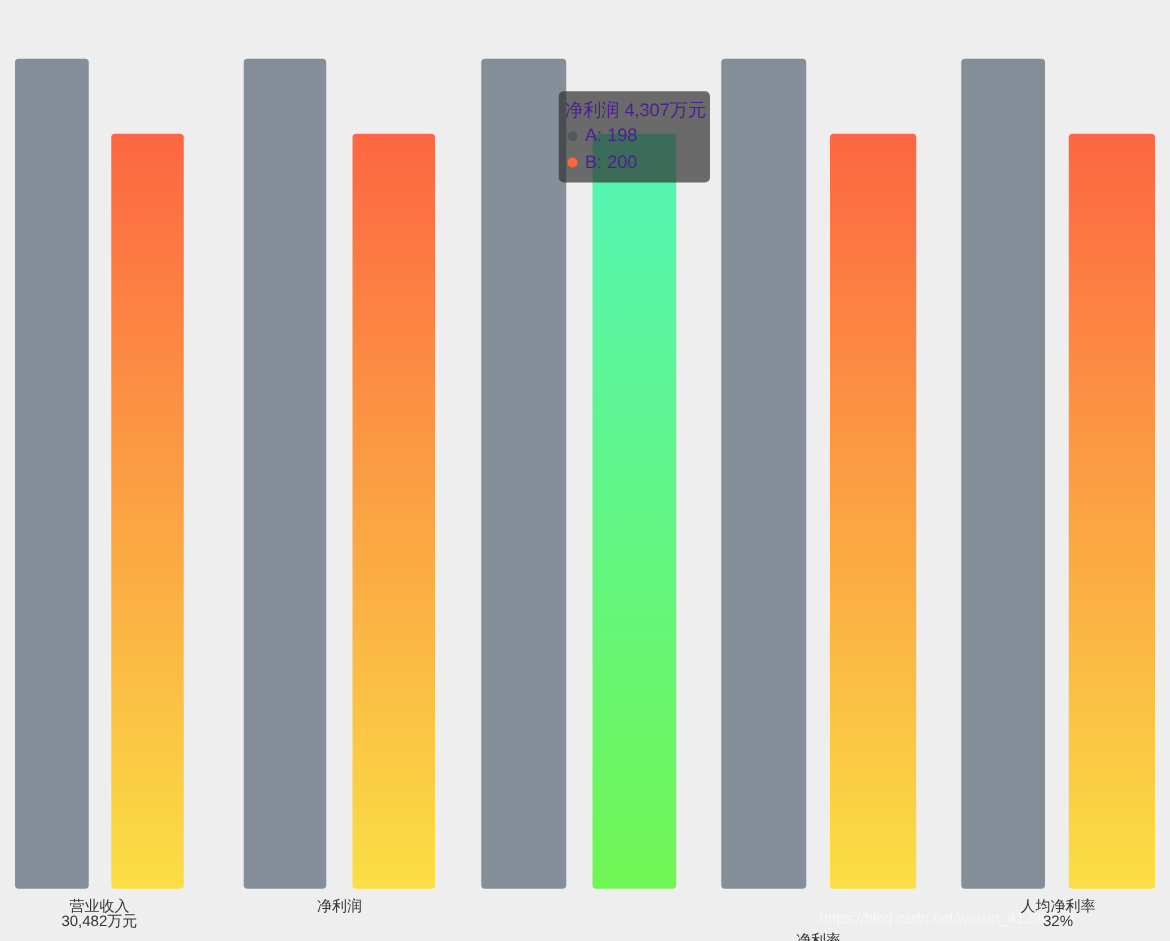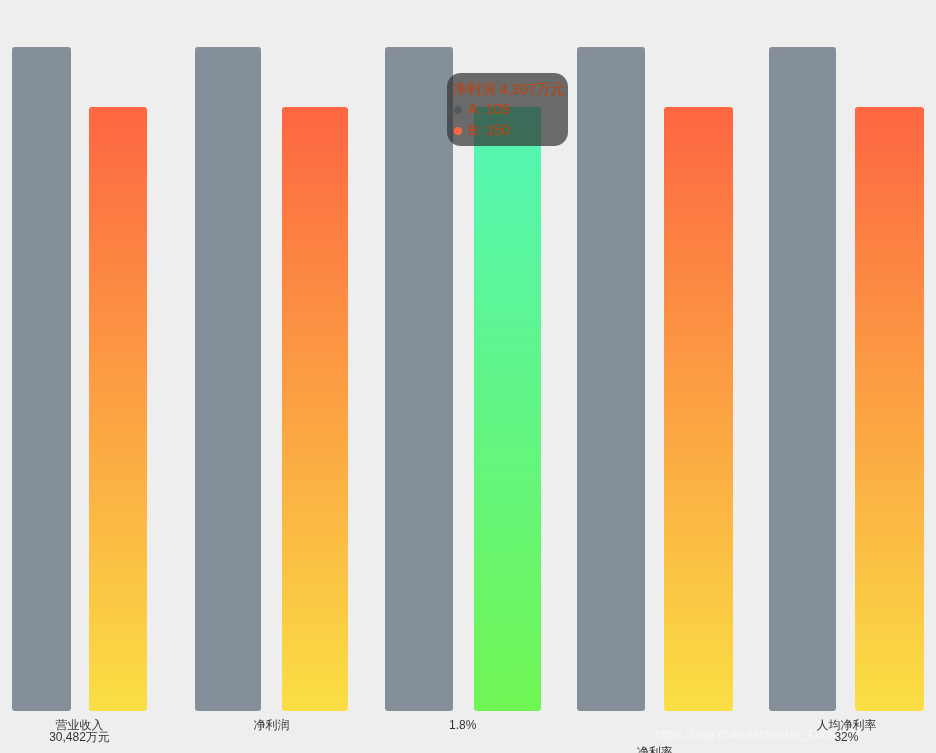--- a/index.html
+++ b/index.html
@@ -18,21 +18,21 @@
 
   .axis-label{
     position:absolute;text-align:center;color:#333333;
     font-size:12px;line-height:12.5px;white-space:nowrap;
   }
   .axis-label-name{}
   .axis-label-value{}
 
   #tooltip{
     position:absolute;background:rgba(50,50,50,0.7);
-    border-radius:14px;color:#c2410c;font-size:14.5px;
+    border-radius:4px;color:#4c1d95;font-size:14.5px;
     box-sizing:border-box;padding:6.5px 5px 5px 5px;
     z-index:20;
   }
   .tt-title{line-height:20px;white-space:nowrap;}
   .tt-row{line-height:21px;white-space:nowrap;}
   .tt-dot{
     width:8px;height:8px;border-radius:50%;display:inline-block;
     margin-left:2px;margin-right:6px;vertical-align:middle;
   }
 
@@ -66,31 +66,30 @@
 
   <div class="plot" id="labels-layer">
       <div class="axis-label" style="left: -40.5px; top: 718.6px; width: 240px;">
         <div class="axis-label-name">营业收入</div>
         <div class="axis-label-value">30,482万元</div>
       </div>
       <div class="axis-label" style="left: 151.5px; top: 718.6px; width: 240px; text-align: center;">
         <div class="axis-label-name">净利润</div>
       </div>
       <div class="axis-label" style="left: 342.8px; top: 718.6px; width: 240px;">
-        <div class="axis-label-value">1.8%</div>
       </div>
       <div class="axis-label" style="left: 534.85px; top: 746px; width: 240px;">
         <div class="axis-label-name">净利率</div>
         <div class="axis-label-value">36%</div>
       </div>
       <div class="axis-label" style="left: 726.45px; top: 718.6px; width: 240px;">
         <div class="axis-label-name">人均净利率</div>
         <div class="axis-label-value">32%</div>
       </div>
     </div>
 
   <div id="tooltip" style="left: 447px; top: 72.8px; width: 121px; height: 73px; background: rgba(50, 50, 50, 0.7);">
     <div class="tt-title">净利润 4,307万元</div>
-    <div class="tt-row"><span class="tt-dot" style="background: rgb(80, 88, 96);"></span><span>A: 109</span></div>
-    <div class="tt-row"><span class="tt-dot" style="background: rgb(253, 102, 66);"></span><span>B: 150</span></div>
+    <div class="tt-row"><span class="tt-dot" style="background: rgb(80, 88, 96);"></span><span>A: 198</span></div>
+    <div class="tt-row"><span class="tt-dot" style="background: rgb(253, 102, 66);"></span><span>B: 200</span></div>
   </div>
 
 </div>
 
 </body></html>

